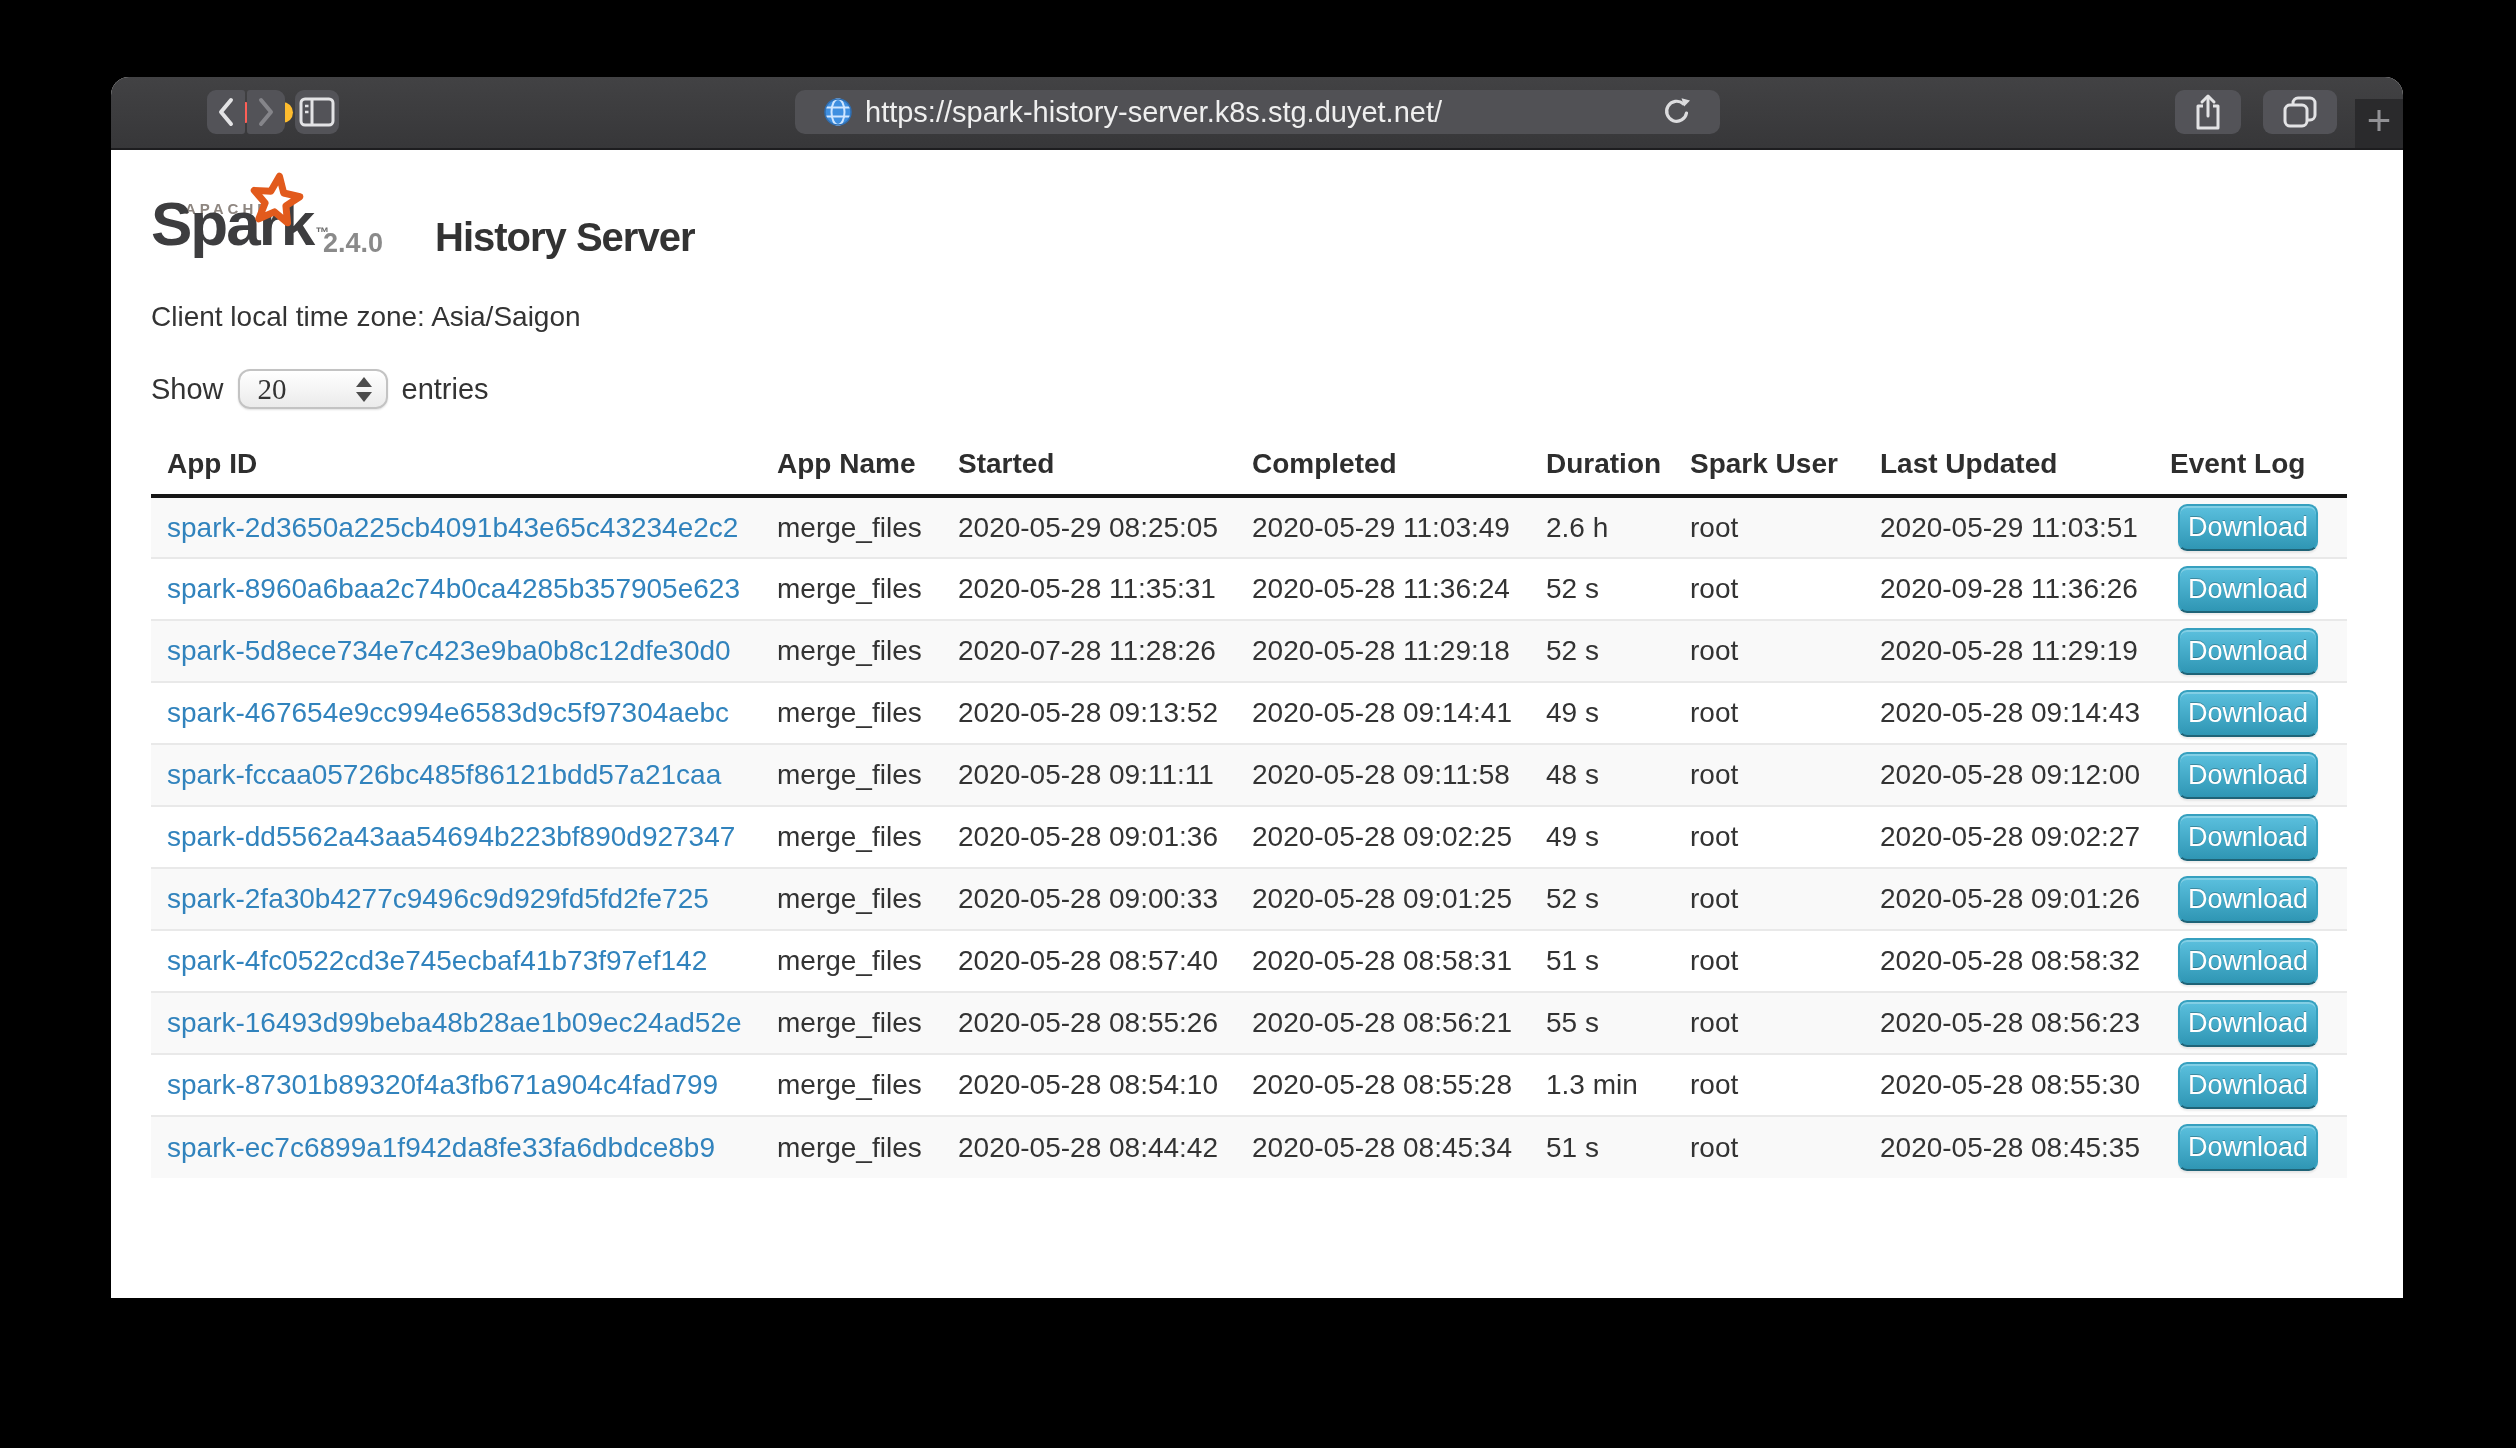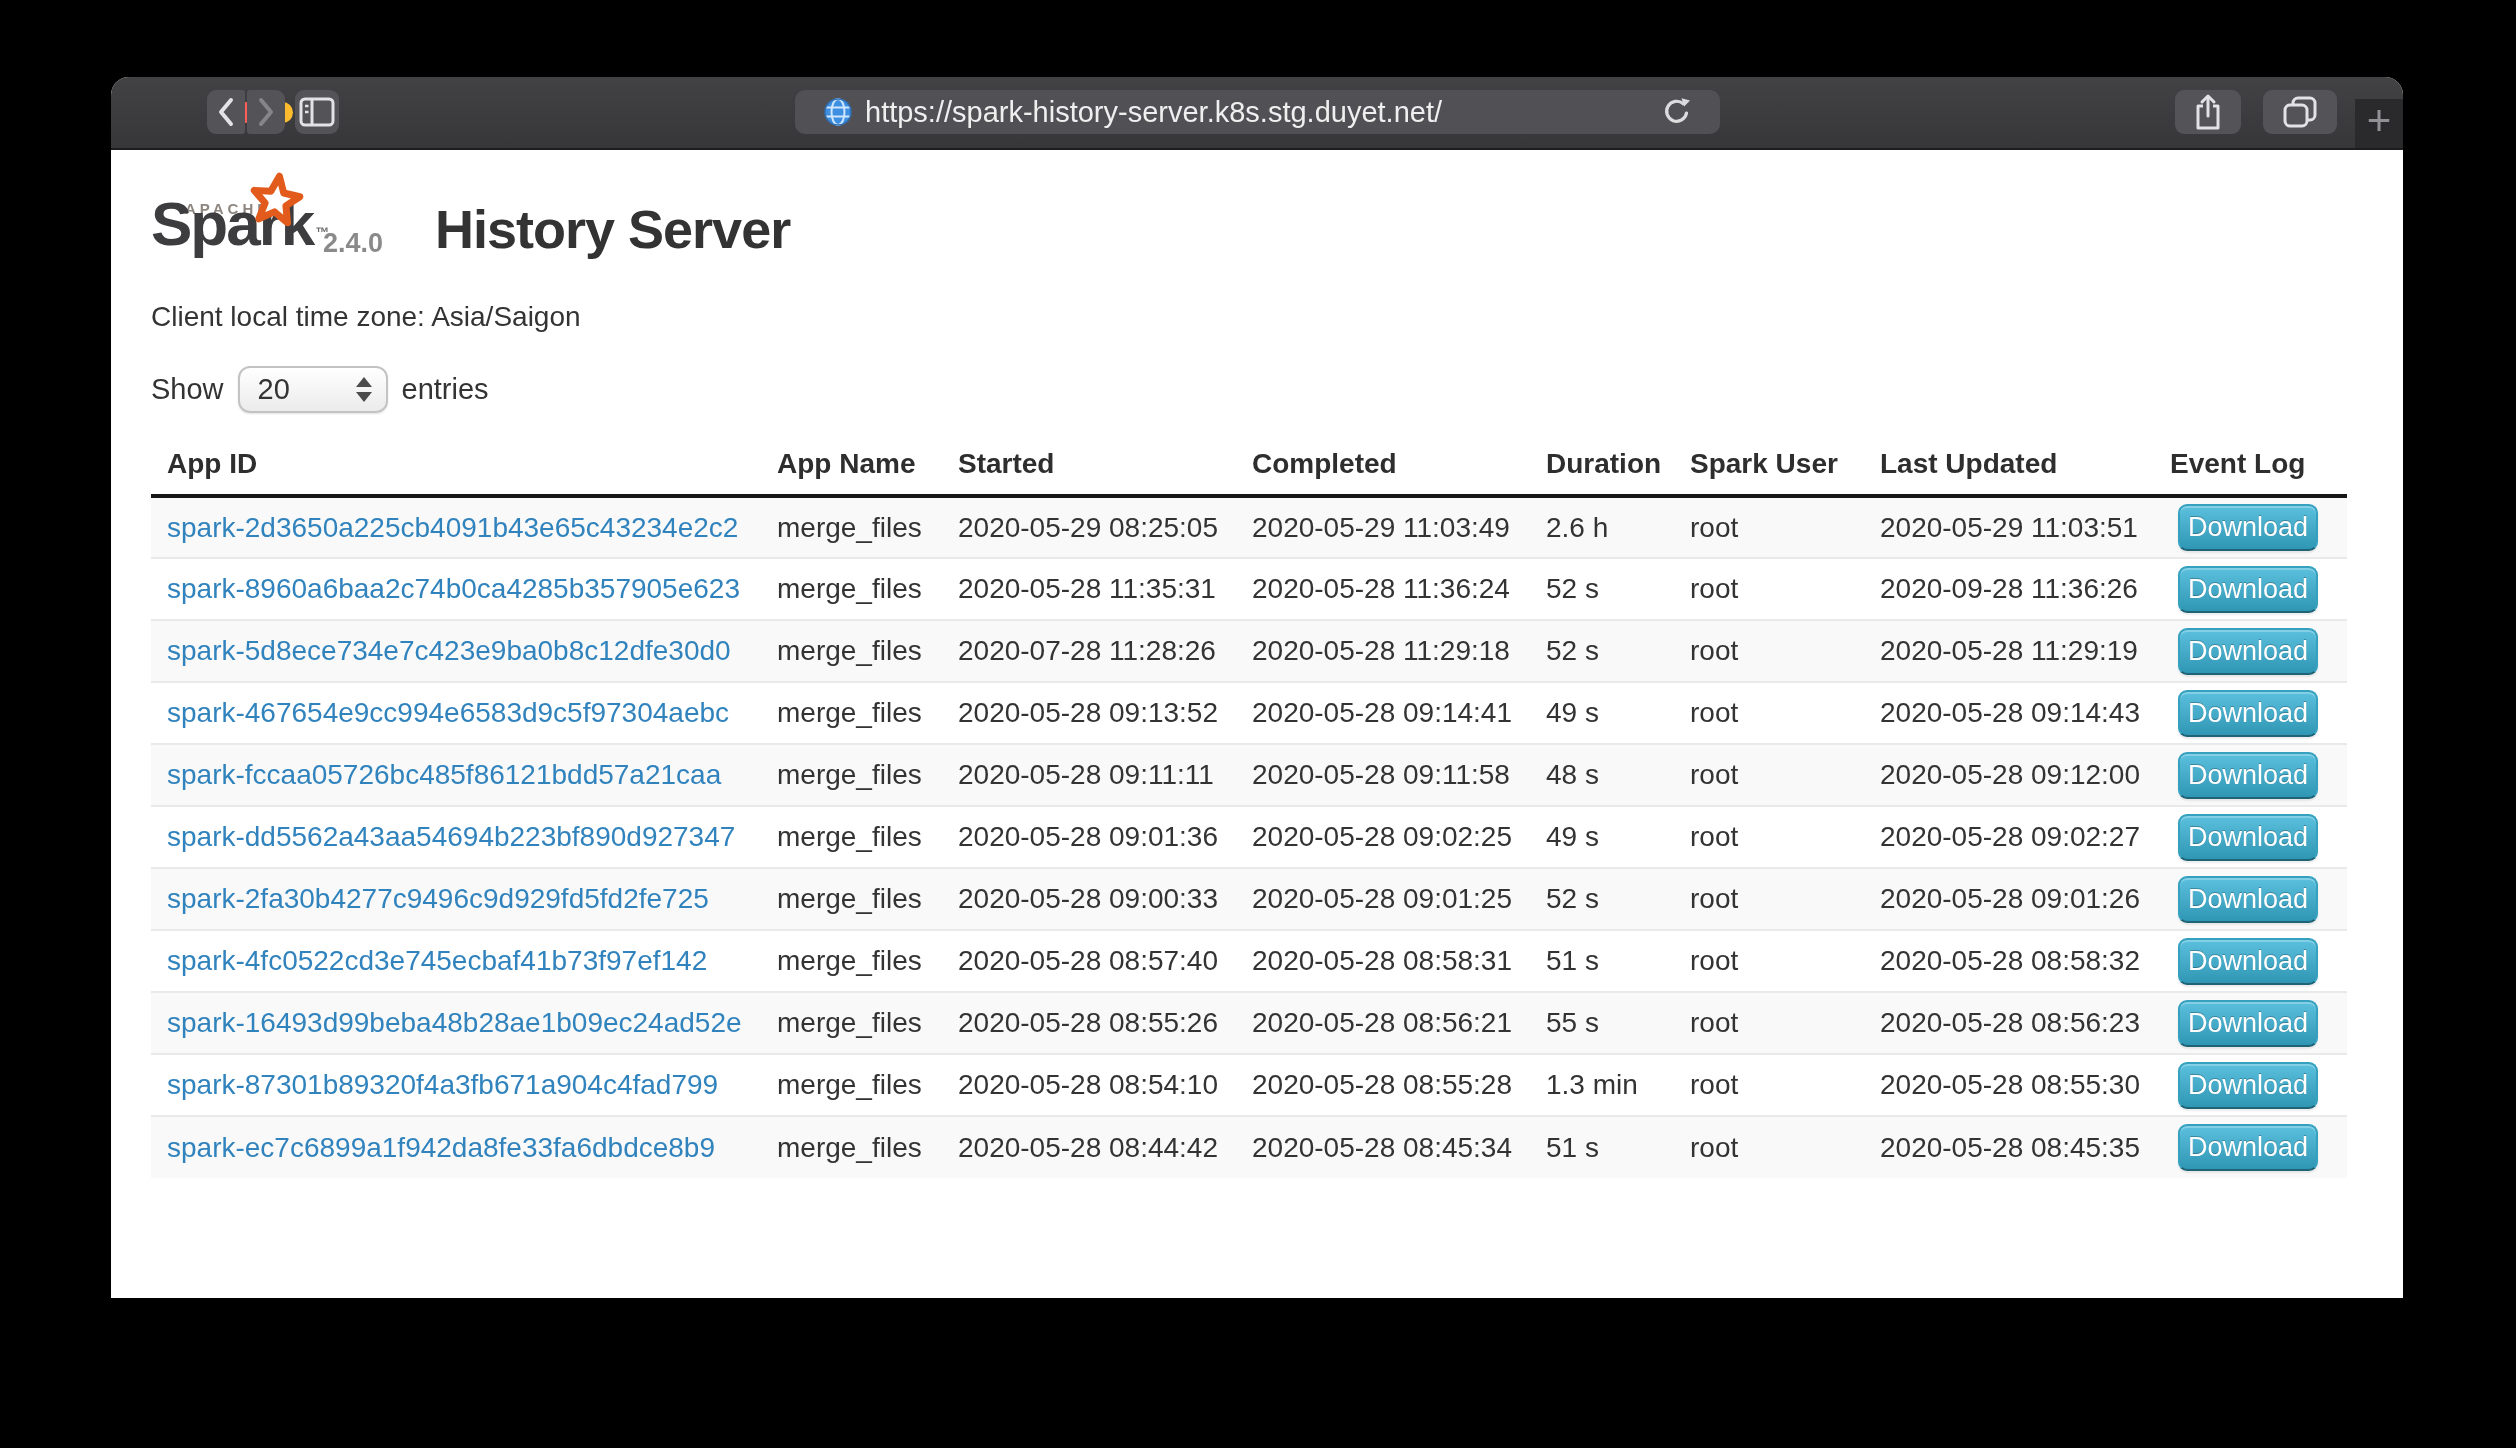--- a/index.html
+++ b/index.html
@@ -48,31 +48,31 @@
   .urlbar .refresh{margin-left:auto;color:#dcdcde;background:none;border:none;padding:0;display:flex;}
   
   .page{padding:24px 40px 0 40px;color:#333;}
   .header-row{display:flex;align-items:flex-end;height:88px;margin-bottom:38px;}
   .logo{position:relative;width:250px;height:88px;flex:0 0 auto;}
   .logo-apache{position:absolute;left:34px;top:26px;font-size:15px;font-weight:bold;letter-spacing:4px;color:#8e8680;}
   .logo-word{position:absolute;left:0px;top:14px;font-size:62px;font-weight:bold;letter-spacing:-2px;color:#3d3d3f;}
   .logo-tm{font-size:14px;color:#6b6b6b;vertical-align:8px;margin-left:2px;}
   .logo-star{position:absolute;left:96px;top:-2px;transform:rotate(8deg);}
   .logo-version{position:absolute;left:172px;top:54px;font-size:27px;font-weight:bold;color:#8a8a8a;}
-  h1.title{margin:0 0 2px 34px;font-size:54px;font-weight:bold;color:#333;letter-spacing:-1px;}
+  h1.title{margin:0 0 2px 34px;font-size:40px;font-weight:bold;color:#333;letter-spacing:-1px;}
   .info p{margin:0 0 26px 0;font-size:28px;line-height:34px;color:#333;}
   .info .lbl{font-weight:bold;}
   
   .controls{display:flex;align-items:center;margin-top:20px;height:58px;font-size:29px;}
   .selectbox{
-    display:flex;align-items:center;width:150px;height:47px;margin:0 14px;
+    display:flex;align-items:center;width:150px;height:40px;margin:0 14px;
     border:2px solid #c3c3c3;border-radius:12px;
     background:linear-gradient(#ffffff,#ebebeb);
     box-shadow:inset 0 1px 0 #fff,0 1px 2px rgba(0,0,0,.12);
-    padding:0 14px 0 18px;box-sizing:border-box;color:#333;
+    padding:0 14px 0 18px;box-sizing:border-box;color:#333;font-family:Liberation Serif, serif;
   }
   .arrows{margin-left:auto;display:flex;flex-direction:column;gap:5px;}
   .arr-up{width:0;height:0;border-left:8px solid transparent;border-right:8px solid transparent;border-bottom:10px solid #4c4c4c;}
   .arr-dn{width:0;height:0;border-left:8px solid transparent;border-right:8px solid transparent;border-top:10px solid #4c4c4c;}
   .search-wrap{margin-left:auto;display:flex;align-items:center;}
   .search-wrap label{margin-right:14px;}
   .search-input{
     width:432px;height:52px;border:2px solid #c9c9c9;border-radius:10px;background:#fff;
     font-size:29px;font-family:inherit;padding:0 16px;box-sizing:border-box;outline:none;color:#333;
   }

